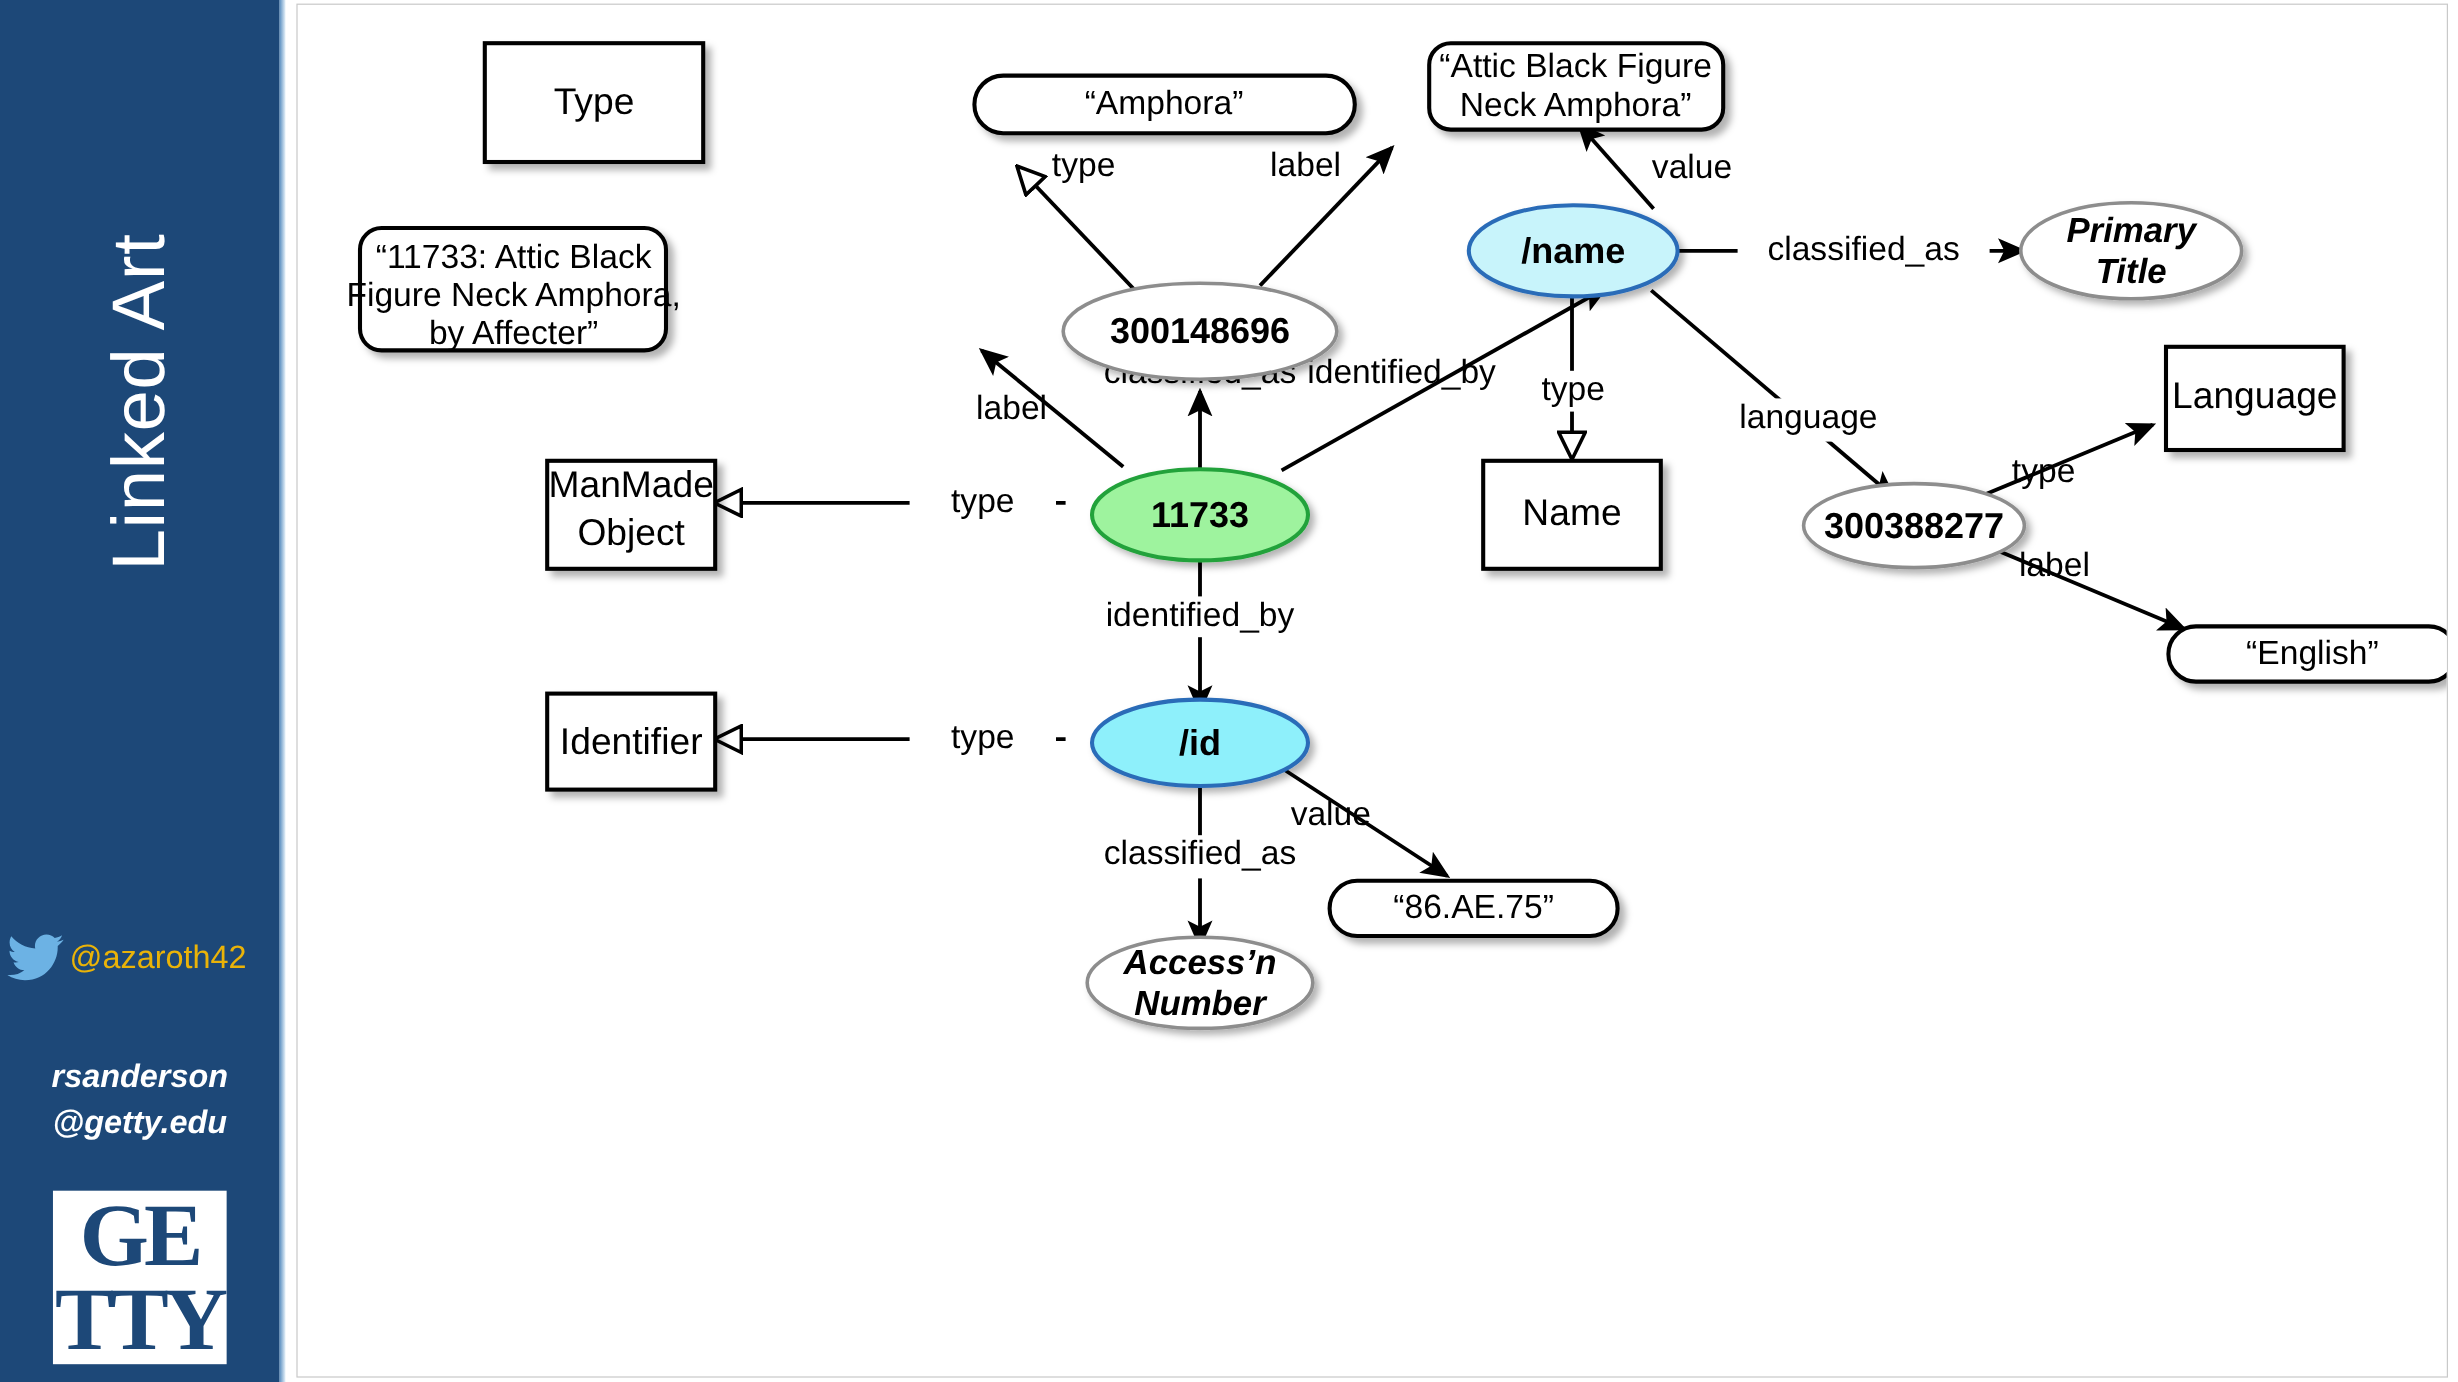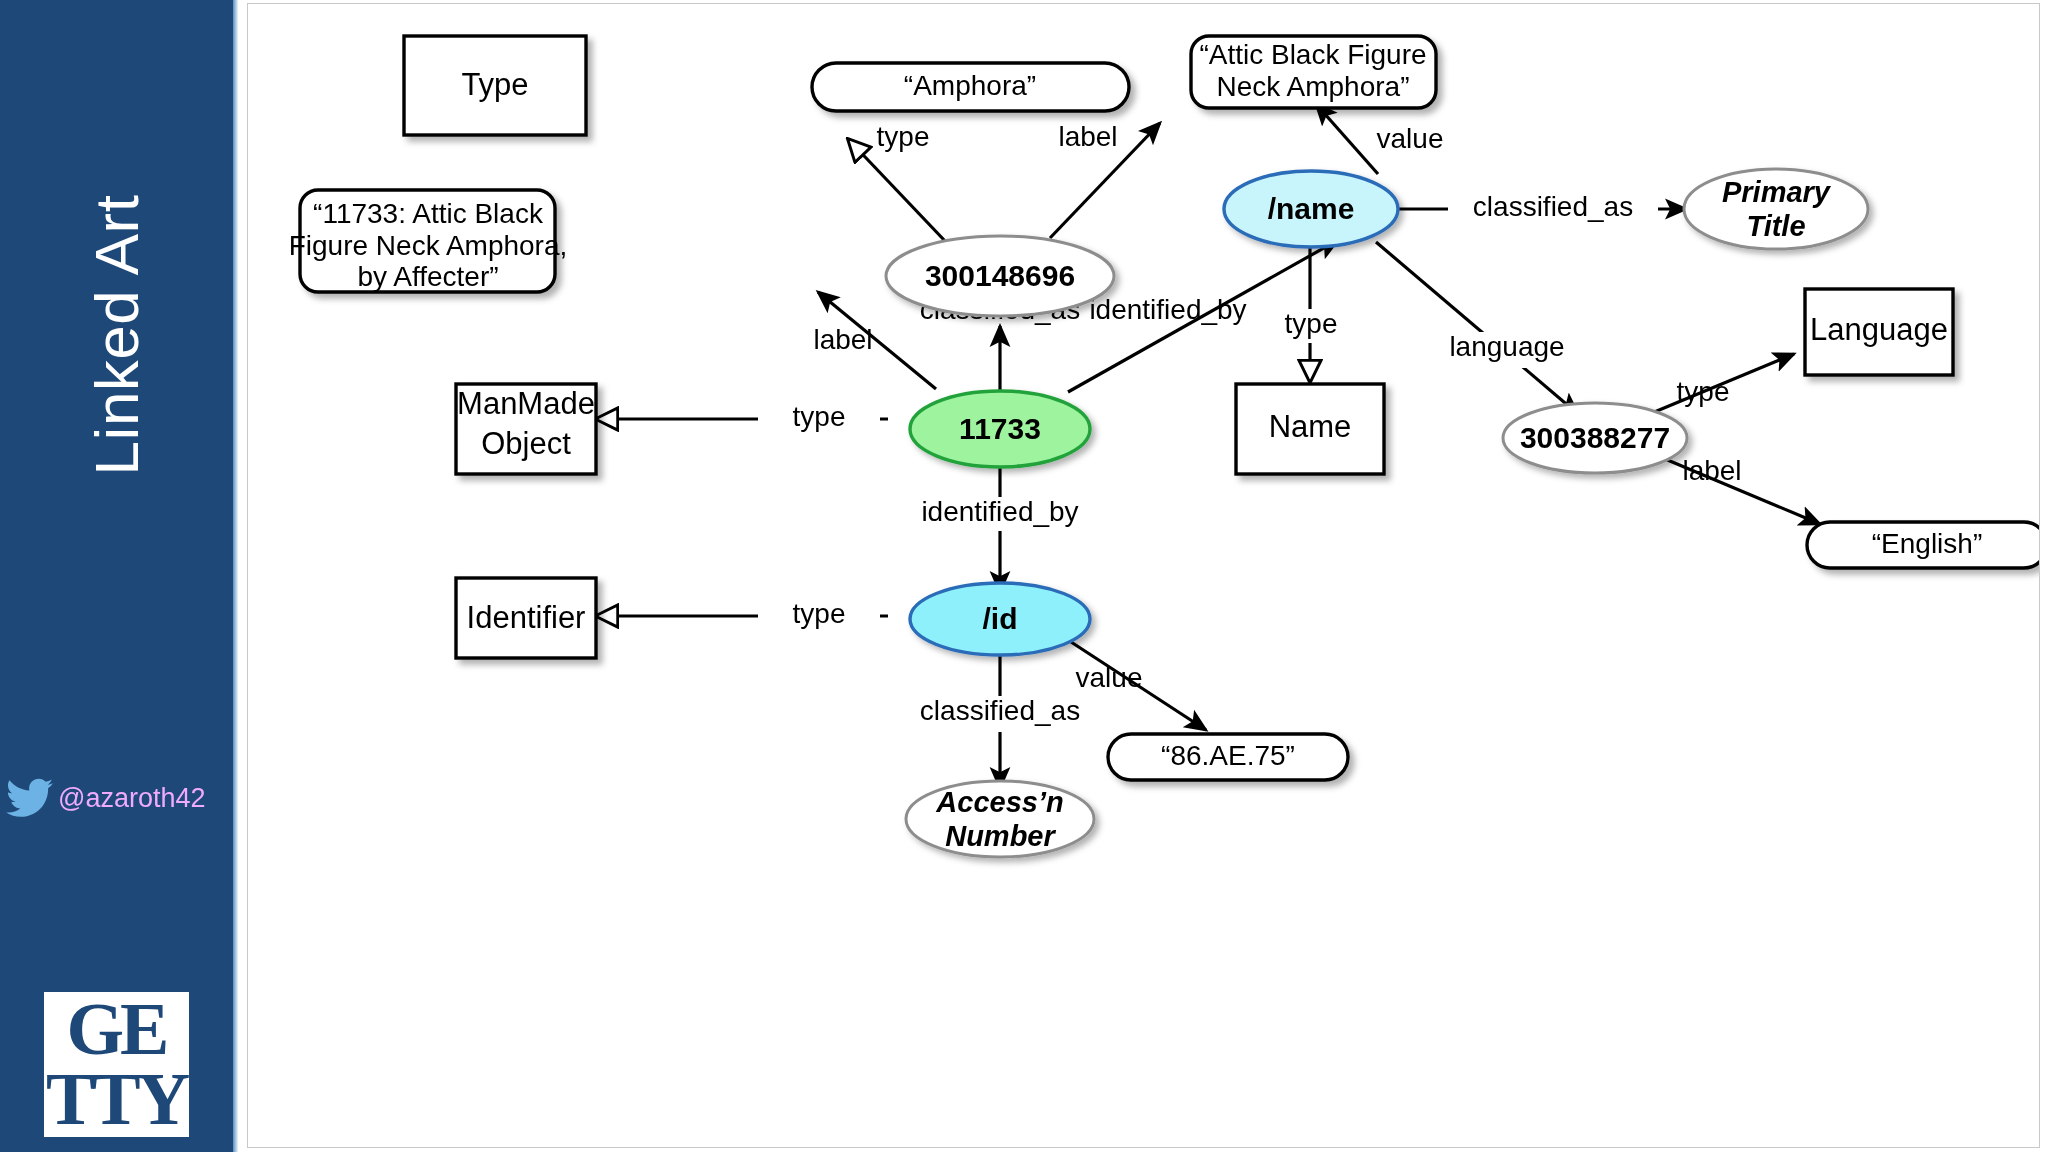--- a/index.html
+++ b/index.html
@@ -51,21 +51,21 @@
   #twitter-row {
     position: absolute;
     left: 6px;
     top: 778px;
     display: flex;
     align-items: center;
     gap: 4px;
   }
   #twitter-icon { width: 48px; height: 40px; display:block; }
   #twitter-handle {
-    color: #f0abfc;
+    color: #eab308;
     font-size: 27px;
     font-weight: 400;
     white-space: nowrap;
   }
   #email-block {
     position: absolute;
     left: 0px;
     top: 878px;
     width: 233px;
     text-align: center;
@@ -135,20 +135,24 @@
   <div id="sidebar">
     <div id="brand-title">Linked Art</div>
 
     <div id="twitter-row">
       <svg id="twitter-icon" viewBox="0 0 48 40">
         <path fill="#6cb2e4" d="M47 5.2c-1.7.8-3.6 1.3-5.5 1.5 2-1.2 3.5-3.1 4.2-5.3-1.9 1.1-3.9 1.9-6.1 2.3C37.9 1.8 35.4.7 32.7.7c-5.3 0-9.6 4.3-9.6 9.6 0 .8.1 1.5.3 2.2C15.4 12.1 8.2 8.2 3.4 2.3c-.9 1.5-1.4 3.2-1.4 5.1 0 3.3 1.7 6.3 4.3 8-1.6 0-3.1-.5-4.4-1.2v.1c0 4.6 3.3 8.5 7.7 9.4-.8.2-1.6.3-2.5.3-.6 0-1.2-.1-1.8-.2 1.2 3.8 4.8 6.6 9 6.7-3.3 2.6-7.4 4.1-11.9 4.1-.8 0-1.5 0-2.3-.1 4.3 2.7 9.3 4.3 14.7 4.3 17.7 0 27.3-14.6 27.3-27.3v-1.2C44 8.9 45.7 7.2 47 5.2z"></path>
       </svg>
       <span id="twitter-handle">@azaroth42</span>
     </div>
 
+    <div id="email-block">
+      <div>rsanderson</div>
+      <div>@getty.edu</div>
+    </div>
 
     <svg id="getty-logo" viewBox="0 0 145 145">
       <rect x="0" y="0" width="145" height="145" fill="#ffffff"></rect>
       <text x="72" y="62" font-family="Liberation Serif, serif" font-size="74" font-weight="bold" fill="#1d4878" text-anchor="middle" letter-spacing="-4">GE</text>
       <text x="72" y="132" font-family="Liberation Serif, serif" font-size="74" font-weight="bold" fill="#1d4878" text-anchor="middle" letter-spacing="-4">TTY</text>
     </svg>
   </div>
   <div id="sidebar-edge"></div>
 
   <div id="content">

